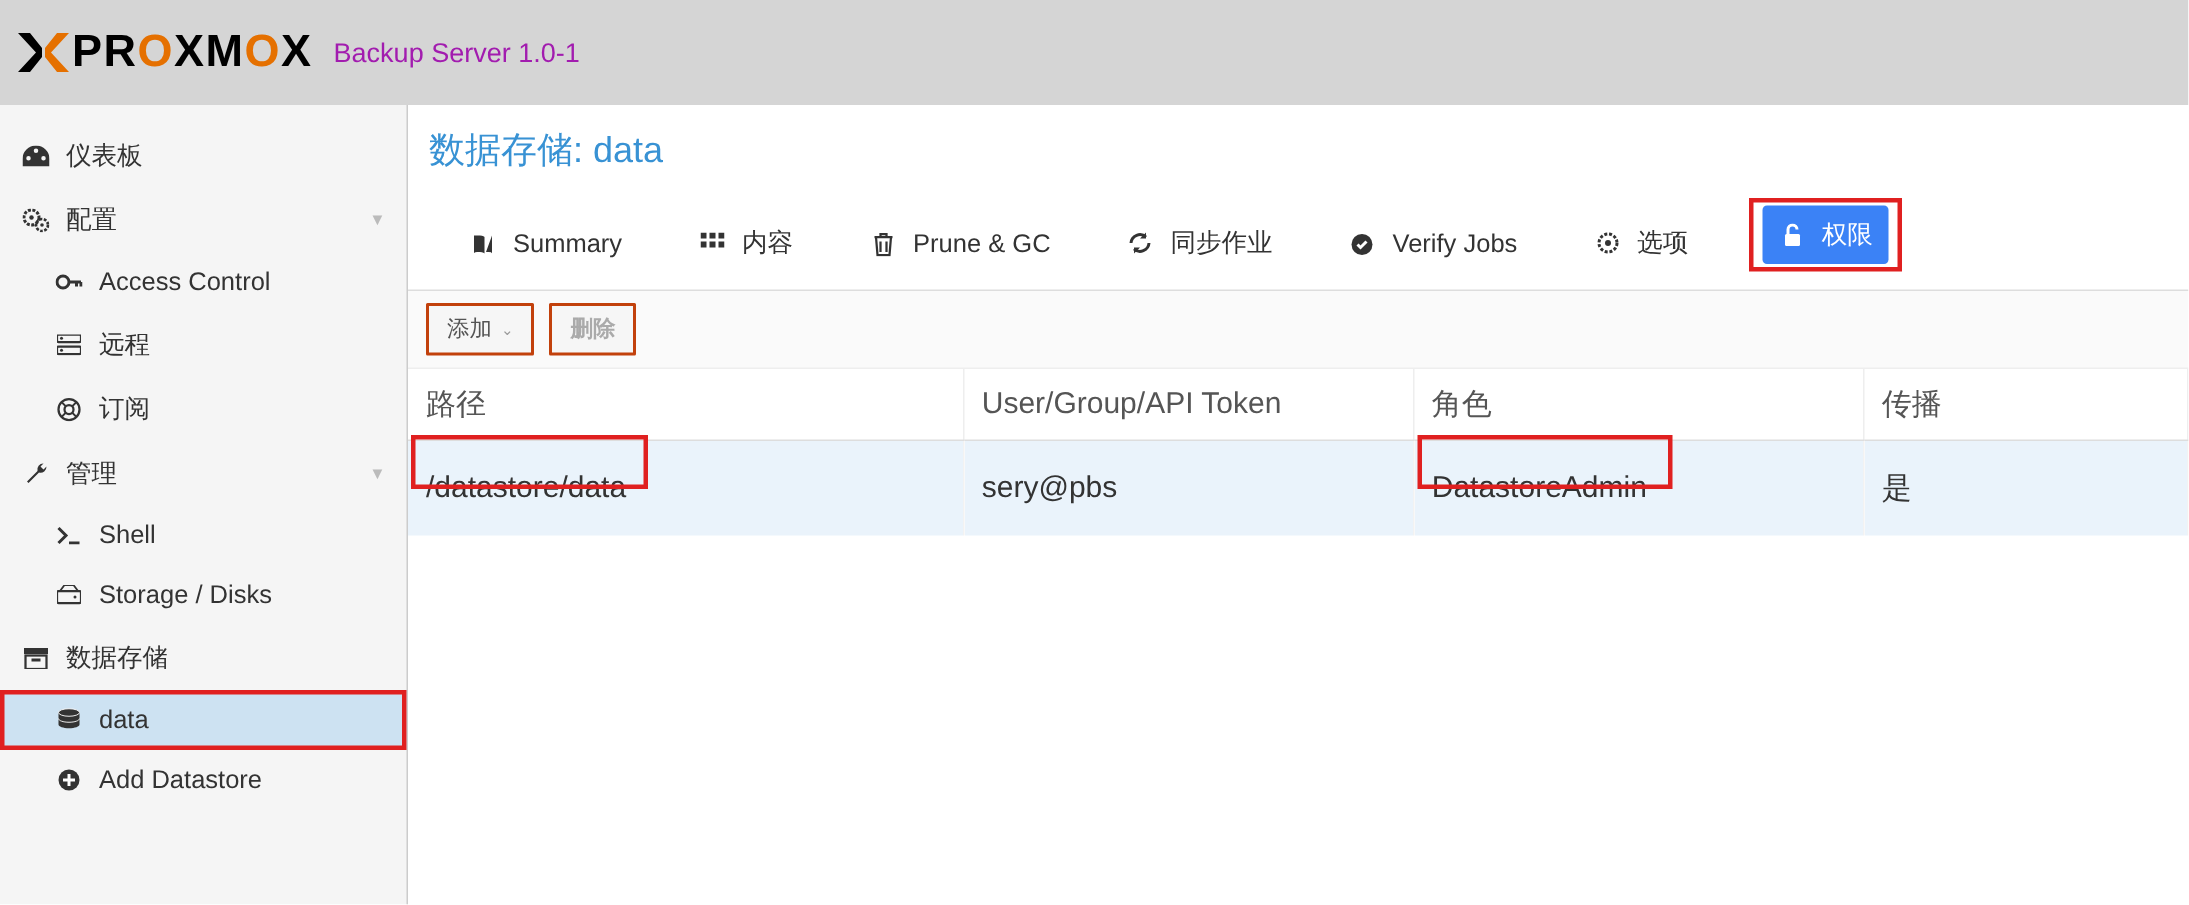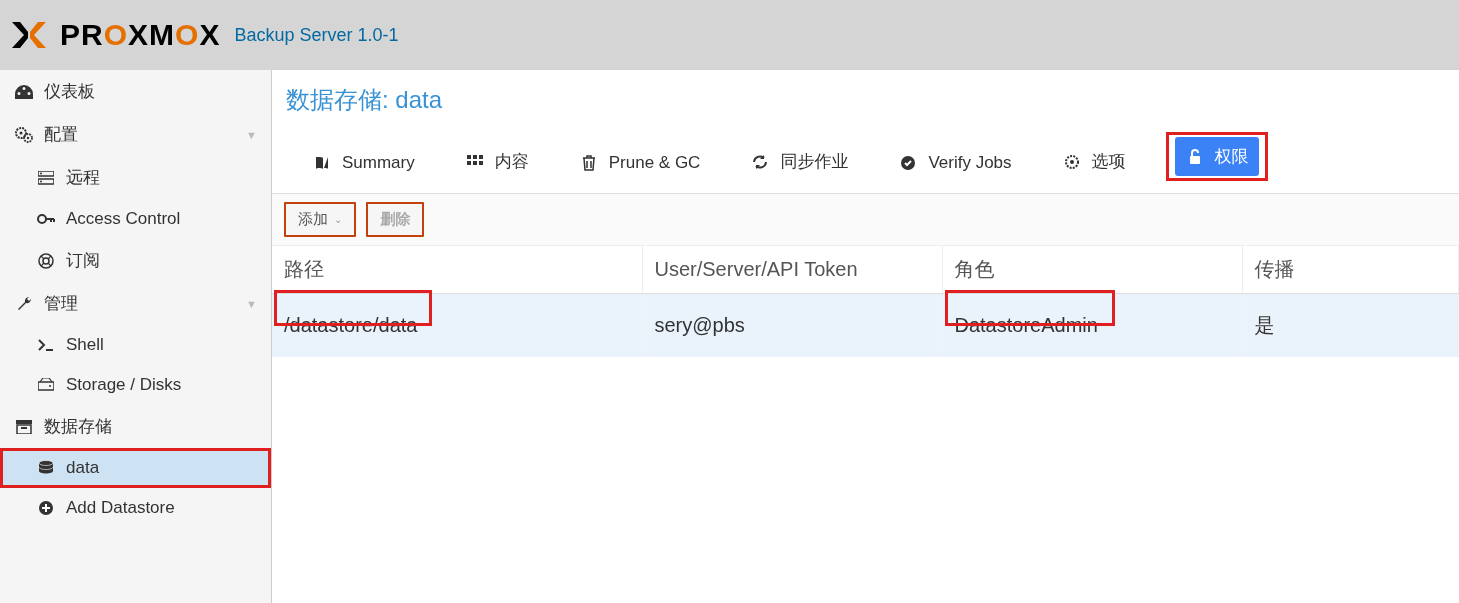--- a/index.html
+++ b/index.html
@@ -1,27 +1,27 @@
 <!DOCTYPE html>
 <html><head>
 <meta charset="utf-8">
 <style>
 * { margin: 0; padding: 0; box-sizing: border-box; }
 body { font-family: Arial, "Microsoft YaHei", sans-serif; font-size: 14px; color: #333; background: #fff; width: 1459px; height: 603px; overflow: hidden; }
 
 
 .header { background: #d5d5d5; height: 70px; display: flex; align-items: center; padding: 0 10px; }
-.logo { display: flex; align-items: center; gap: 12px; }
+.logo { display: flex; align-items: center; gap: 0; }
 .logo-text { color: #000; font-weight: 900; font-size: 30px; letter-spacing: 1px; }
 .logo-text .o { color: #e57000; }
-.header-sub { color: #0369a1; font-size: 18px; margin-left: 14px; }
+.header-sub { color: #a21caf; font-size: 18px; margin-left: 14px; }
 
 
 .main { display: flex; height: calc(603px - 70px); }
-.sidebar { width: 272px; background: #f5f5f5; border-right: 1px solid #ccc; padding-top: 0; }
+.sidebar { width: 272px; background: #f5f5f5; border-right: 1px solid #ccc; padding-top: 12px; }
 .content { flex: 1; background: #fff; }
 
 
 .side-item { display: flex; align-items: center; gap: 10px; padding: 10px 14px; cursor: pointer; color: #333; font-size: 17px; position: relative; }
 .side-item.sub { padding-left: 36px; }
 .side-item.selected { background: #cde2f2; }
 .side-chevron { margin-left: auto; color: #bbb; font-size: 11px; }
 .icon { display: inline-flex; width: 20px; justify-content: center; color: #333; }
 .side-highlight { border: 3px solid #e02020; padding: 7px 11px !important; padding-left: 33px !important; }
 
@@ -84,38 +84,38 @@
             <circle cx="13" cy="11" r="4" fill="none" stroke="#333" stroke-width="1.8" stroke-dasharray="1.8,1"></circle>
             <circle cx="13" cy="11" r="1.2" fill="#333"></circle>
           </svg>
         </span>
       <span>配置</span>
       <span class="side-chevron">▼</span>
     </div>
 
     <div class="side-item sub">
       <span class="icon">
+          <svg width="18" height="12" viewBox="0 0 18 12">
+            <circle cx="5" cy="6" r="4" fill="none" stroke="#333" stroke-width="2"></circle>
+            <path d="M9 6h8M14 6v3M17 6v3" stroke="#333" stroke-width="2" fill="none"></path>
+          </svg>
+        </span>
+      <span>Access Control</span>
+    </div>
+
+    <div class="side-item sub">
+      <span class="icon">
           <svg width="16" height="14" viewBox="0 0 16 14">
             <rect x="0" y="0" width="16" height="5" rx="1" fill="none" stroke="#333" stroke-width="1.5"></rect>
             <rect x="0" y="8" width="16" height="5" rx="1" fill="none" stroke="#333" stroke-width="1.5"></rect>
             <circle cx="3" cy="2.5" r="1" fill="#333"></circle>
             <circle cx="3" cy="10.5" r="1" fill="#333"></circle>
           </svg>
         </span>
       <span>远程</span>
-    </div>
-
-    <div class="side-item sub">
-      <span class="icon">
-          <svg width="18" height="12" viewBox="0 0 18 12">
-            <circle cx="5" cy="6" r="4" fill="none" stroke="#333" stroke-width="2"></circle>
-            <path d="M9 6h8M14 6v3M17 6v3" stroke="#333" stroke-width="2" fill="none"></path>
-          </svg>
-        </span>
-      <span>Access Control</span>
     </div>
 
     <div class="side-item sub">
       <span class="icon">
           <svg width="16" height="16" viewBox="0 0 16 16">
             <circle cx="8" cy="8" r="7" fill="none" stroke="#333" stroke-width="1.5"></circle>
             <circle cx="8" cy="8" r="3" fill="none" stroke="#333" stroke-width="1.5"></circle>
             <path d="M3 3l3 3M13 3l-3 3M3 13l3-3M13 13l-3-3" stroke="#333" stroke-width="1.2"></path>
           </svg>
         </span>
@@ -267,21 +267,21 @@
       </div>
       <div class="btn disabled">
         <span>删除</span>
       </div>
     </div>
 
     <table class="tbl">
       <thead>
         <tr>
           <th style="width:370px">路径</th>
-          <th style="width:300px">User/Server/API Token</th>
+          <th style="width:300px">User/Group/API Token</th>
           <th style="width:300px">角色</th>
           <th>传播</th>
         </tr>
       </thead>
       <tbody>
         <tr>
           <td style="position:relative"><span>/datastore/data</span><div class="cell-highlight hl1"></div></td>
           <td><span>sery@pbs</span></td>
           <td style="position:relative"><span>DatastoreAdmin</span><div class="cell-highlight hl2"></div></td>
           <td><span>是</span></td>

